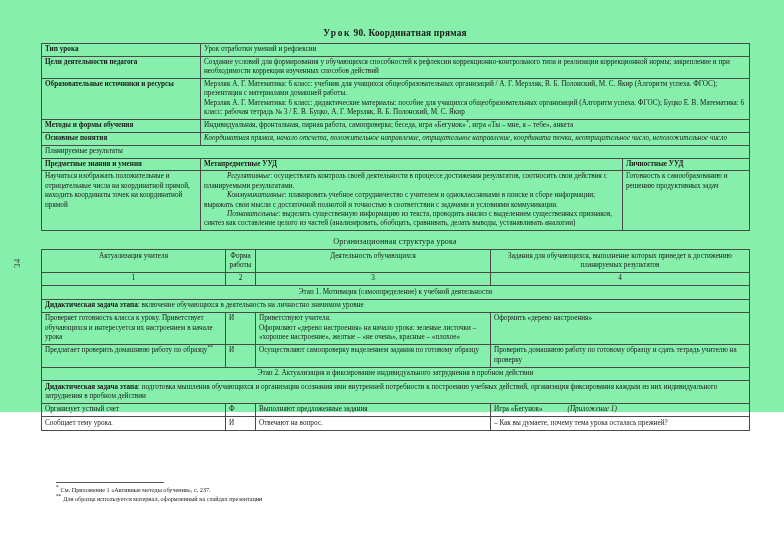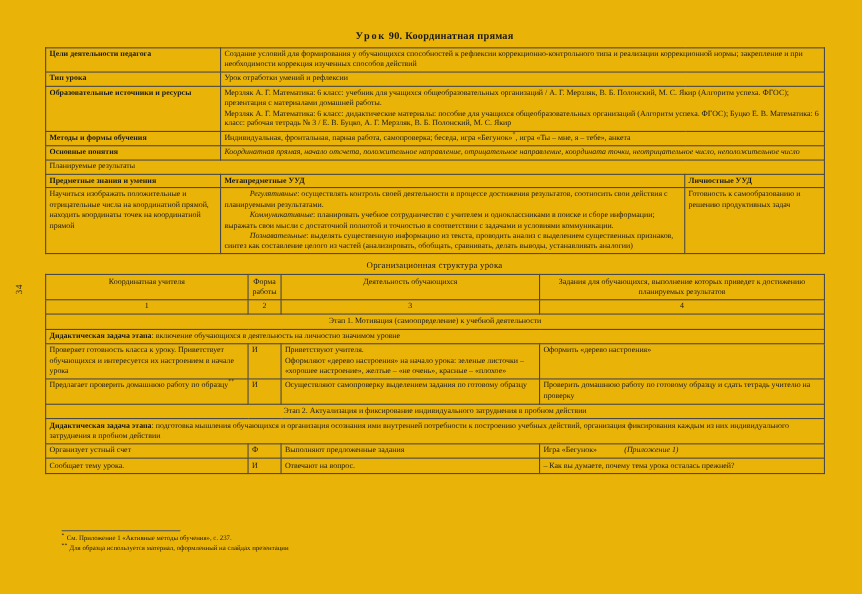--- a/index.html
+++ b/index.html
@@ -14,22 +14,22 @@
     font-family: "Liberation Serif", "DejaVu Serif", serif;
     color: #1a1a1a;
     overflow: hidden;
   }
 
   .page {
     position: absolute;
     left: 0;
     top: 0;
     width: 784px;
-    height: 540px;
-    background: #eab308;
+    height: 412px;
+    background: #86efac;
     text-decoration: underline;
   }
 
   .page-number {
     position: absolute;
     left: 12px;
     top: 258px;
     font-size: 8.5px;
     transform: rotate(-90deg);
     transform-origin: center center;
@@ -166,26 +166,26 @@
     <div class="doc-title"><span class="sp">Урок</span> <span>90. Координатная прямая</span></div>
 
     <table class="main">
       <colgroup>
         <col style="width:159px">
         <col style="width:422px">
         <col style="width:127px">
       </colgroup>
       <tbody>
         <tr>
+          <td class="lbl">Тип урока</td>
+          <td colspan="2">Урок отработки умений и рефлексии</td>
+        </tr>
+        <tr>
           <td class="lbl">Цели деятельности педагога</td>
           <td colspan="2">Создание условий для формирования у обучающихся способностей к рефлексии коррекционно-контрольного типа и реализации коррекционной нормы; закрепление и при необходимости коррекция изученных способов действий</td>
-        </tr>
-        <tr>
-          <td class="lbl">Тип урока</td>
-          <td colspan="2">Урок отработки умений и рефлексии</td>
         </tr>
         <tr>
           <td class="lbl">Образовательные источники и ресурсы</td>
           <td colspan="2">
             <div>Мерзляк А. Г. Математика: 6 класс: учебник для учащихся общеобразовательных организаций / А. Г. Мерзляк, В. Б. Полонский, М. С. Якир  (Алгоритм успеха. ФГОС); презентация с материалами домашней работы.</div>
             <div>Мерзляк А. Г. Математика: 6 класс: дидактические материалы: пособие для учащихся общеобразовательных организаций (Алгоритм успеха. ФГОС); Буцко Е. В. Математика: 6 класс: рабочая тетрадь № 3 / Е. В. Буцко, А. Г. Мерзляк, В. Б. Полонский, М. С. Якир</div>
           </td>
         </tr>
         <tr>
           <td class="lbl">Методы и формы обучения</td>
@@ -219,21 +219,21 @@
 
     <table class="org">
       <colgroup>
         <col style="width:184px">
         <col style="width:30px">
         <col style="width:235px">
         <col style="width:259px">
       </colgroup>
       <tbody>
         <tr>
-          <td class="headcell">Координатная учителя</td>
+          <td class="headcell">Актуализация учителя</td>
           <td class="headcell">Форма работы</td>
           <td class="headcell">Деятельность обучающихся</td>
           <td class="headcell">Задания для обучающихся, выполнение которых приведет к достижению планируемых результатов</td>
         </tr>
         <tr>
           <td class="numcell">1</td>
           <td class="numcell">2</td>
           <td class="numcell">3</td>
           <td class="numcell">4</td>
         </tr>

